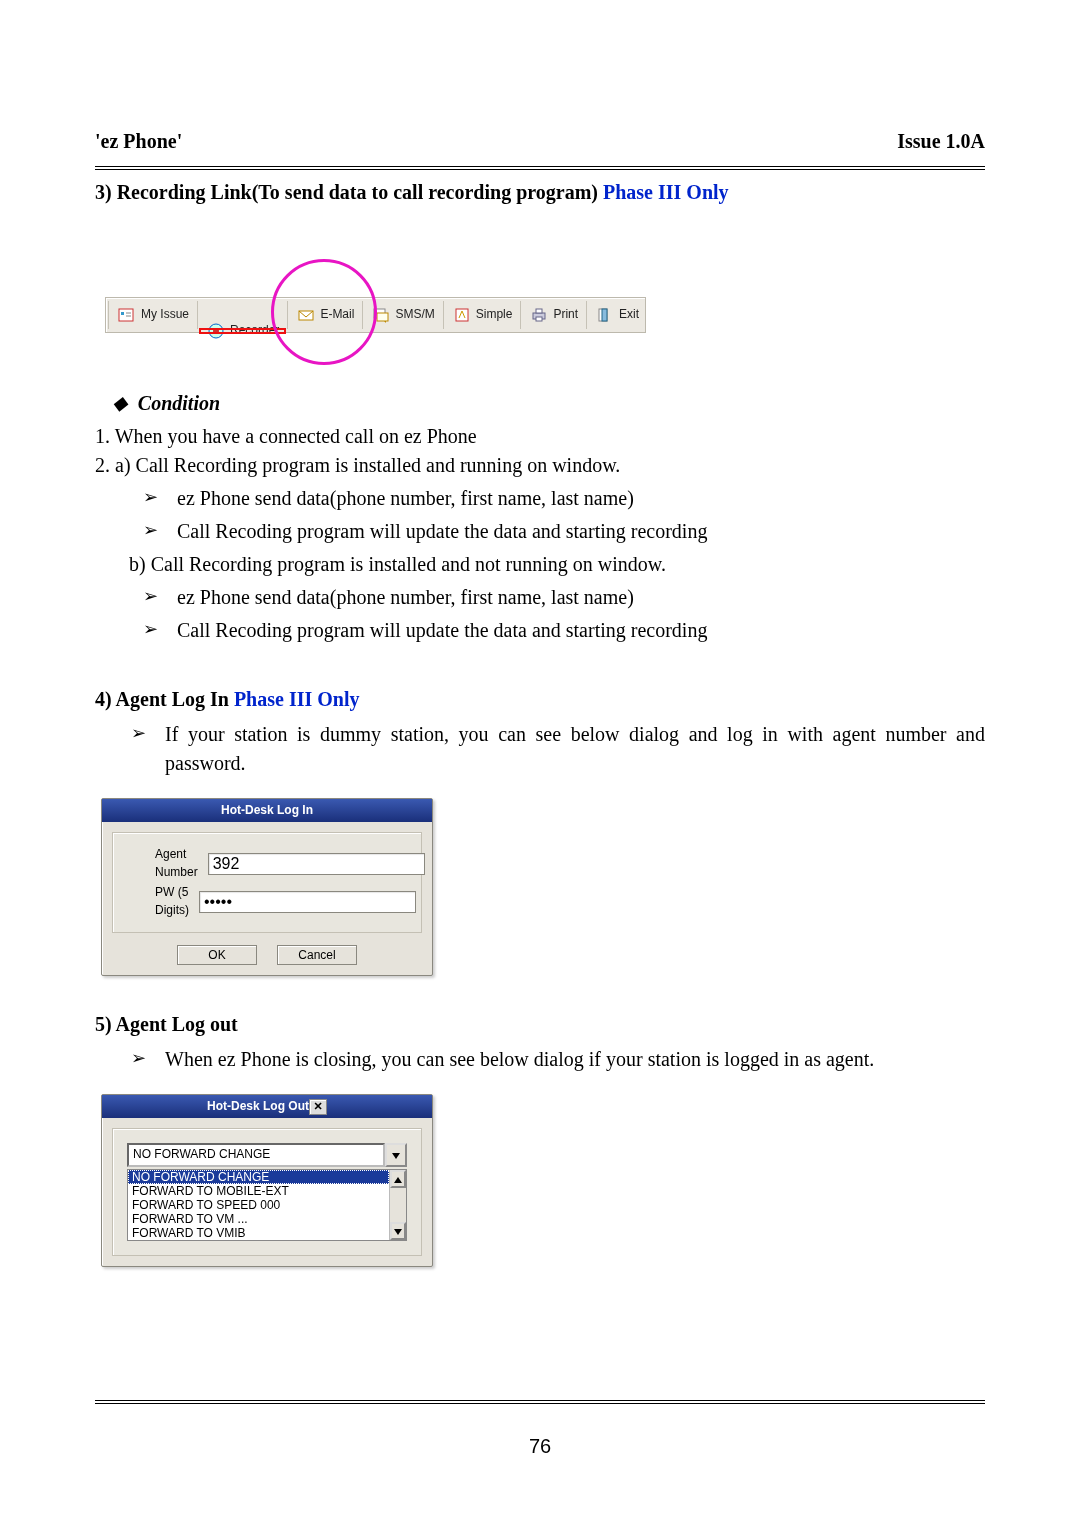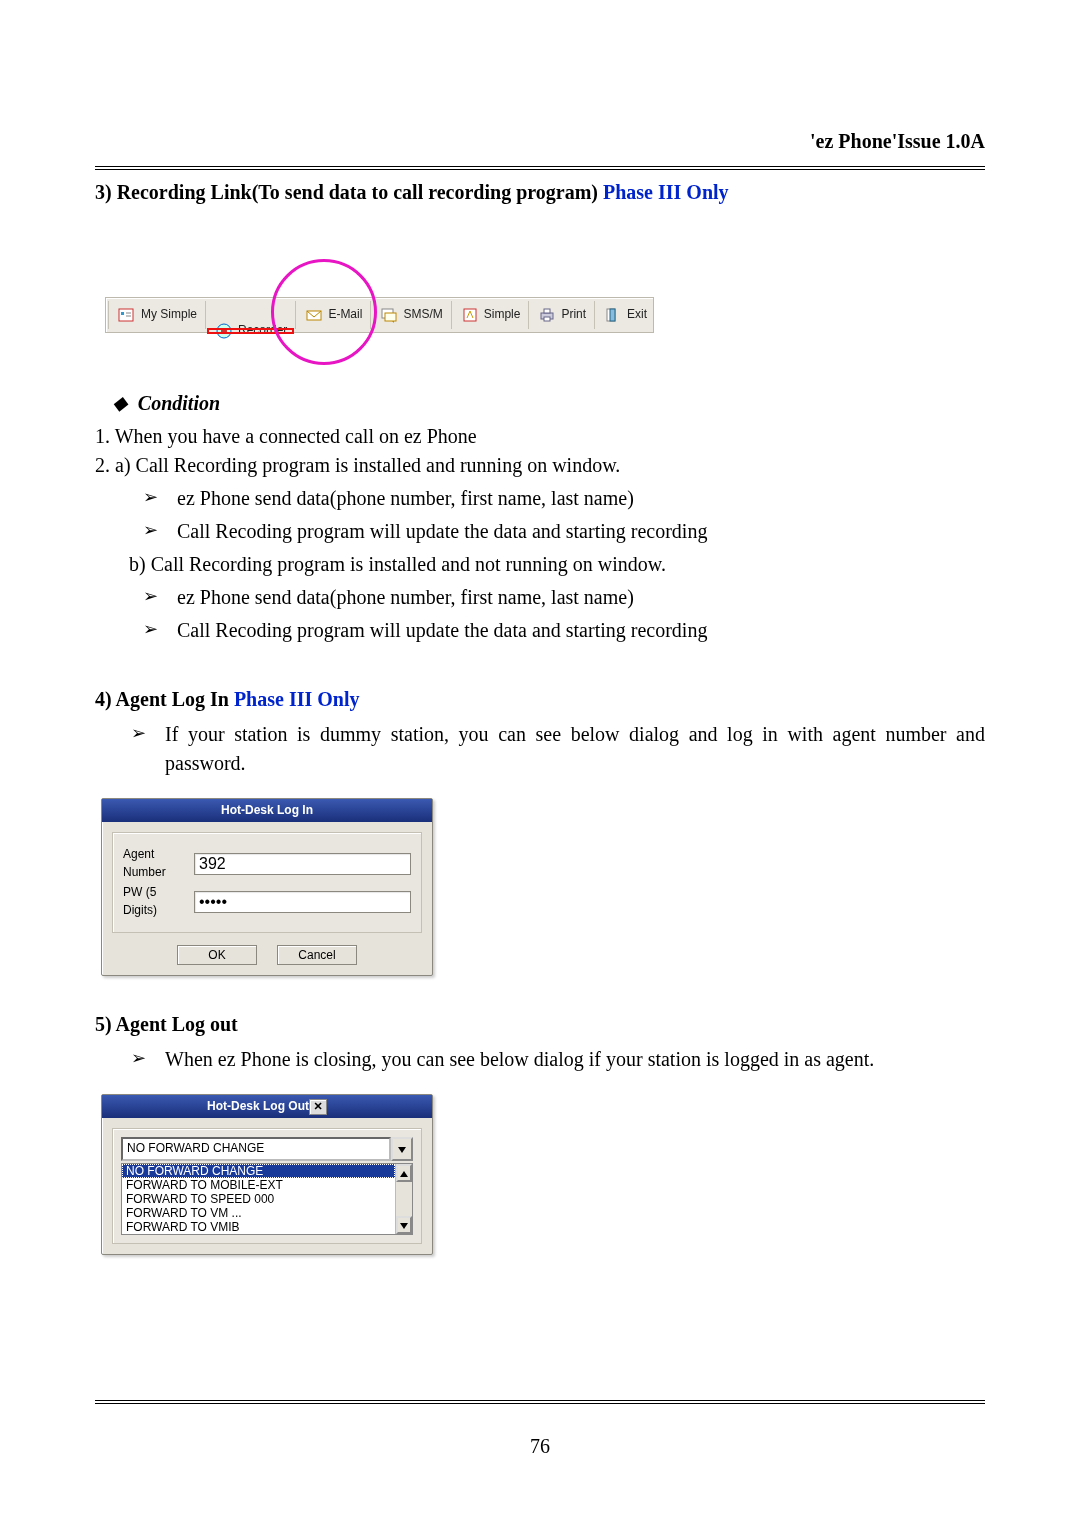--- a/index.html
+++ b/index.html
@@ -15,21 +15,21 @@
     box-sizing: border-box;
     padding: 130px 95px 60px 95px;
     background: #fff;
   }
   .hdr-row {
     position: absolute;
     top: 130px;
     left: 95px;
     right: 95px;
     display: flex;
-    justify-content: flex-end;
+    justify-content: space-between;
     font-weight: bold;
     font-size: 20px;
   }
   .hdr-hr {
     position: absolute;
     top: 158px;
     left: 95px;
     right: 95px;
     border: 0;
     border-top: 4px double #000;
@@ -174,21 +174,21 @@
     box-shadow: inset 1px 1px 0 #fff;
     padding: 10px 10px;
     background: #e8e6de;
   }
   .field-row {
     display: flex;
     align-items: center;
     gap: 10px;
     margin: 3px 0;
   }
-  .field-label { width: 110px; }
+  .field-label { width: 110px; margin-left: 32px; }
   .field-input {
     flex: 1;
     border: 1px solid #8a887f;
     background: #fff;
     box-shadow: inset 1px 1px 1px rgba(0,0,0,.1);
     padding: 1px 4px;
     height: 18px;
     font-family: Tahoma, Arial, sans-serif;
     font-size: 16px;
   }
@@ -280,21 +280,21 @@
     border-top: 4px double #000;
     height: 4px;
   }
   .pgnum {
     position: absolute;
     bottom: 70px;
     left: 0;
     width: 100%;
     text-align: center;
     font-size: 20px;
-    font-family: Liberation Serif, serif;
+    font-family: Liberation Sans, sans-serif;
   }
 </style>
 </head>
 <body>
 
 <div class="page">
 
   <div class="hdr-row">
     <span>'ez Phone'</span>
     <span>Issue 1.0A</span>
@@ -313,21 +313,21 @@
 
         <div class="tb-btn">
           <span class="tb-ico">
             <svg viewBox="0 0 18 18">
                 <rect x="1" y="3" width="14" height="12" fill="#fff" stroke="#c33"></rect>
                 <rect x="3" y="6" width="3" height="3" fill="#39c"></rect>
                 <line x1="8" y1="7" x2="13" y2="7" stroke="#888"></line>
                 <line x1="8" y1="10" x2="13" y2="10" stroke="#888"></line>
               </svg>
           </span>
-          <span>My Simple</span>
+          <span>My Issue</span>
         </div>
         <div class="tb-sep"></div>
 
         <div class="tb-btn highlighted">
           <span class="tb-ico">
             <svg viewBox="0 0 18 18">
                 <circle cx="9" cy="9" r="7" fill="#cfe" stroke="#06c"></circle>
                 <circle cx="9" cy="9" r="3" fill="#c33"></circle>
               </svg>
           </span>
@@ -450,21 +450,21 @@
     </ul>
 
     <div class="dlg dlg2">
       <div class="dlg-title">
         <span>Hot-Desk Log Out</span>
         <span class="dlg-close">
           <span>✕</span>
         </span>
       </div>
       <div class="dlg-body">
-        <div class="dlg-inner" style="padding:8px;">
+        <div class="dlg-inner" style="padding:14px;">
           <div class="combo-top">
             <div class="combo-input">NO FORWARD CHANGE</div>
             <div class="combo-btn">
               <span>
                 <svg viewBox="0 0 8 6">
                     <polygon points="0,0 8,0 4,6" fill="#000"></polygon>
                   </svg>
               </span>
             </div>
           </div>

